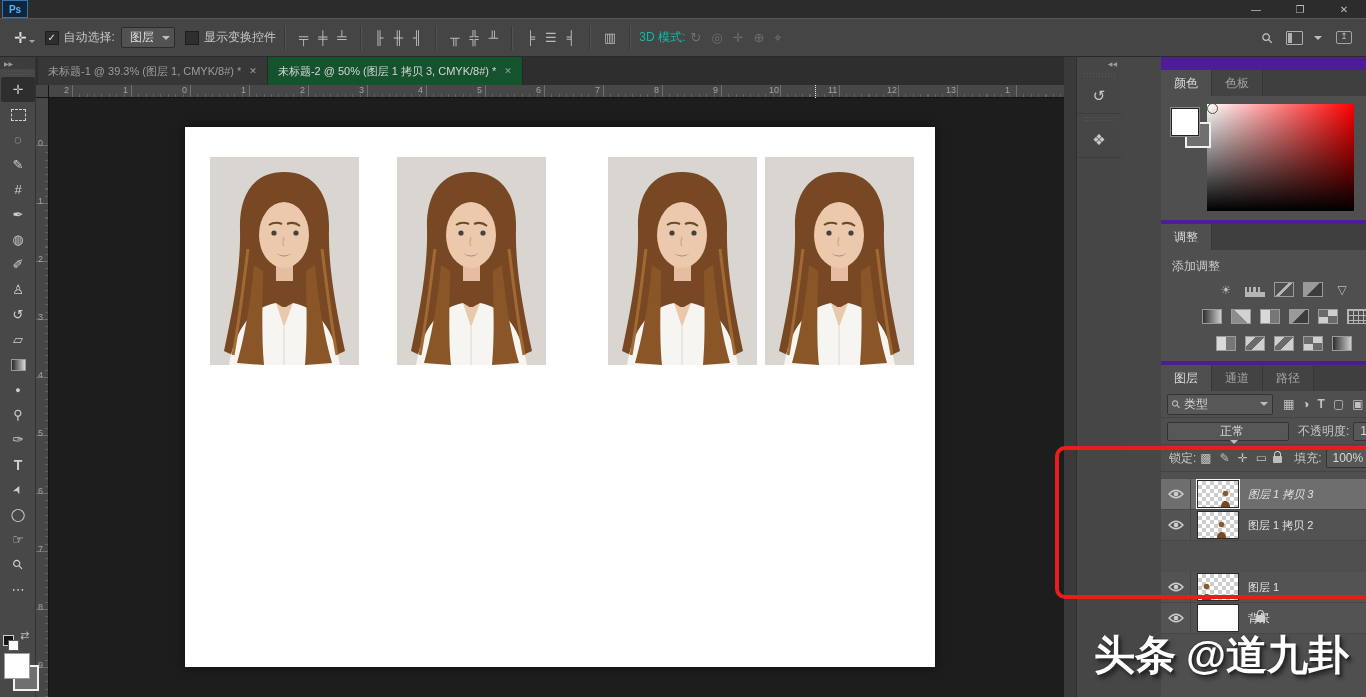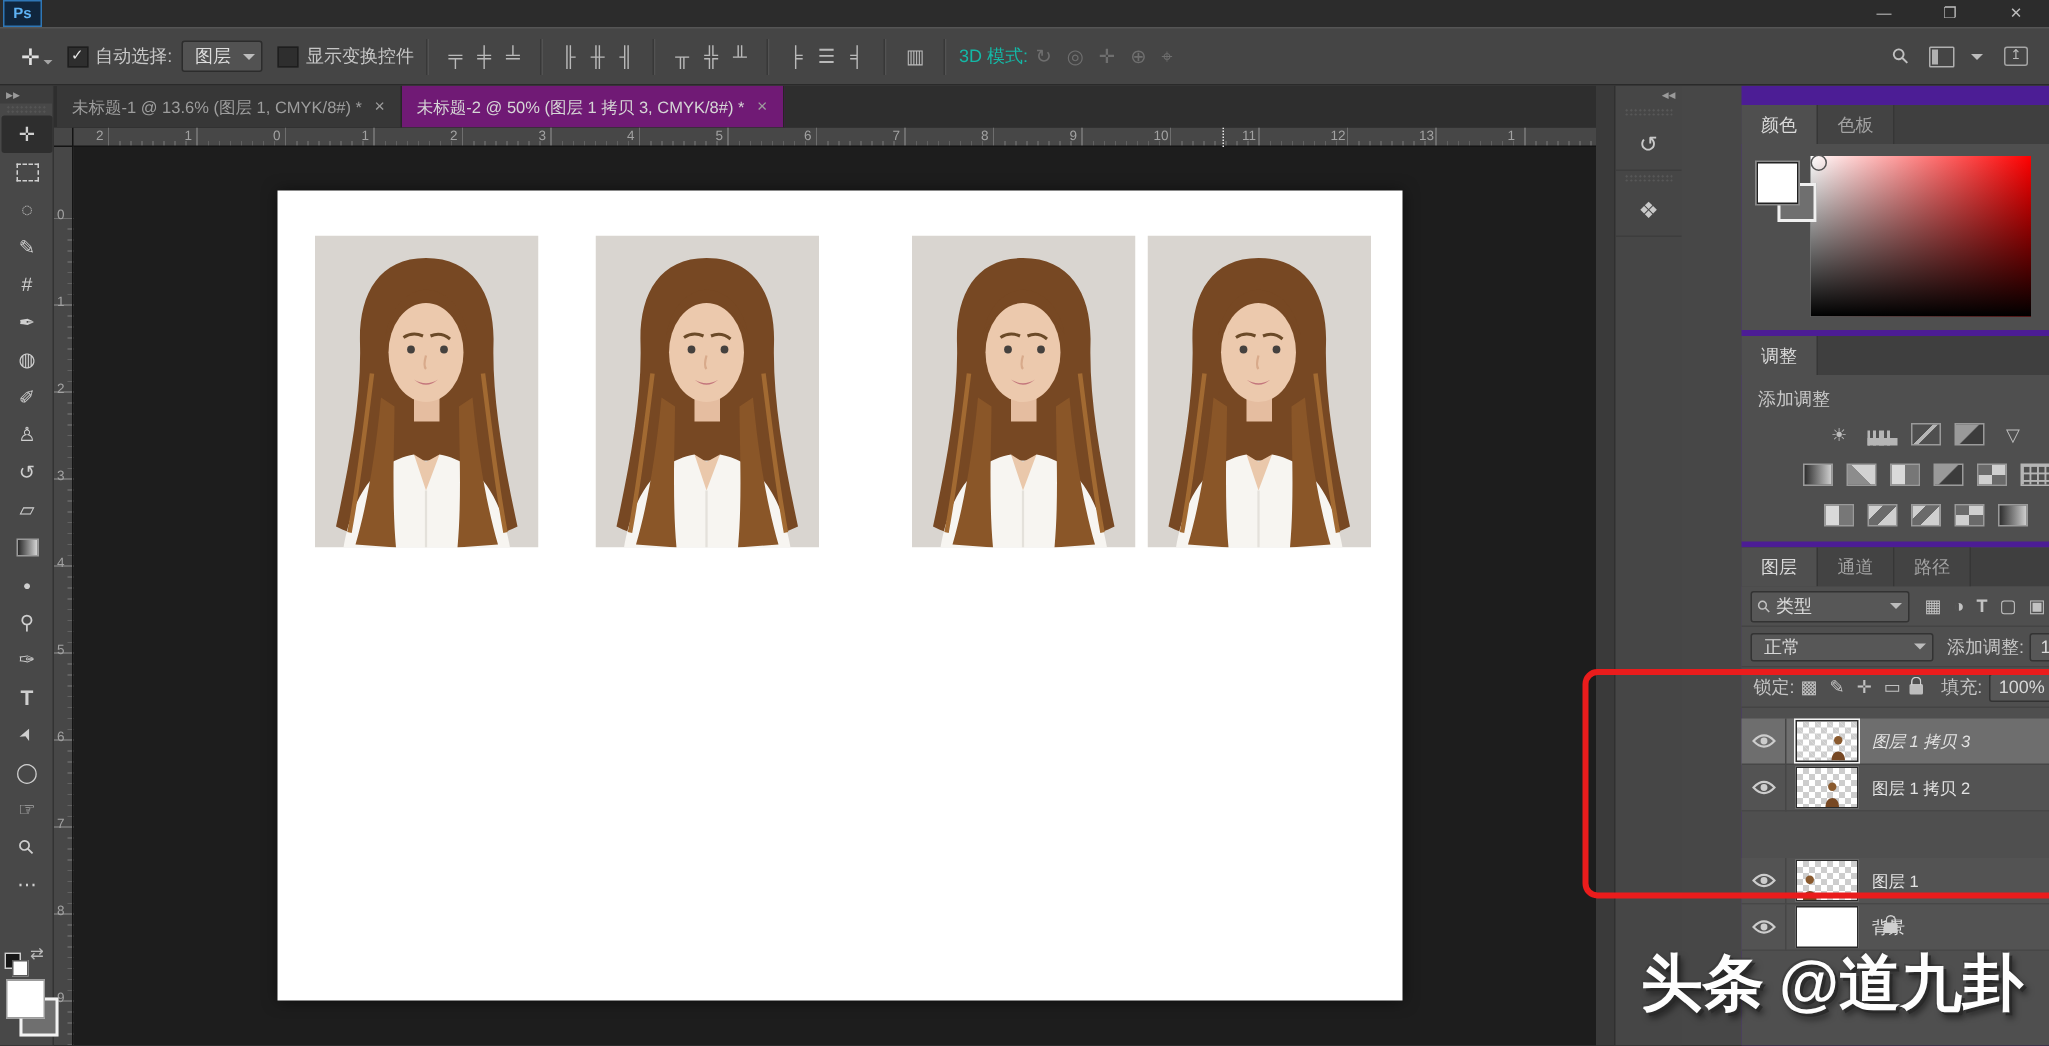--- a/index.html
+++ b/index.html
@@ -43,21 +43,21 @@
   .swapmini{position:absolute;left:3px;top:574px;width:30px;height:18px;}
   .mini-fg{position:absolute;left:0;top:4px;width:9px;height:9px;background:#161616;border:1px solid #cfcfcf;}
   .mini-bg{position:absolute;left:5px;top:9px;width:9px;height:9px;background:#fdfdfd;border:1px solid #5a5a5a;}
   .swap-glyph{position:absolute;left:17px;top:-2px;color:#b9b9b9;font-size:11px;}
   .swatch-fg{position:absolute;left:4px;top:596px;width:24px;height:24px;background:#ffffff;border:1px solid #9c9c9c;z-index:2;}
   .swatch-bg{position:absolute;left:13px;top:608px;width:22px;height:22px;background:#6f6f6f;border:2px solid #f2f2f2;z-index:1;}
   
   .docarea{position:absolute;left:36px;top:57px;width:1028px;height:640px;}
   .tabbar{height:28px;background:#2e2e2e;display:flex;align-items:stretch;padding-left:2px;}
   .doc-tab{display:flex;align-items:center;gap:8px;padding:0 10px;font-size:11px;background:#373737;color:#9d9d9d;border-right:1px solid #262626;white-space:nowrap;}
-  .doc-tab.active{background:#701a75;color:#d6d6d6;}
+  .doc-tab.active{background:#14532d;color:#d6d6d6;}
   .tab-close{font-size:9px;color:#9d9d9d;}
   .canvas{position:absolute;left:0;top:28px;width:1028px;height:612px;background:#1d1d1d;overflow:hidden;}
   .ruler-h{position:absolute;left:0;top:0;width:1028px;height:13px;background:#474747;border-bottom:1px solid #141414;box-sizing:border-box;
     background-image:repeating-linear-gradient(90deg,#6e6e6e 0 1px,transparent 1px 59px),repeating-linear-gradient(90deg,#616161 0 1px,transparent 1px 7.375px);
     background-size:992px 13px,992px 4px;background-position:36px 0,36px 9px;background-repeat:no-repeat;}
   .ruler-v{position:absolute;left:0;top:13px;width:13px;height:599px;background:#474747;border-right:1px solid #141414;box-sizing:border-box;
     background-image:repeating-linear-gradient(180deg,#6e6e6e 0 1px,transparent 1px 58px),repeating-linear-gradient(180deg,#616161 0 1px,transparent 1px 7.25px);
     background-size:13px 560px,4px 560px;background-position:0 47px,9px 47px;background-repeat:no-repeat;}
   .ruler-corner{position:absolute;left:0;top:0;width:13px;height:13px;background:#474747;border-right:1px solid #141414;border-bottom:1px solid #141414;box-sizing:border-box;}
   .rn{position:absolute;font-size:9px;color:#a2a2a2;}
@@ -96,21 +96,21 @@
   .a-half{background:linear-gradient(90deg,#d9d9d9 50%,#777 50%);}
   .a-grad{background:linear-gradient(90deg,#2e2e2e,#cfcfcf);}
   .a-diag{background:linear-gradient(135deg,#cfcfcf 30%,#6a6a6a 30% 60%,#cfcfcf 60%);}
   .a-check{background:conic-gradient(#cfcfcf 25%,#6a6a6a 0 50%,#cfcfcf 0 75%,#6a6a6a 0);}
   .a-grid{background:linear-gradient(#b5b5b5 1px,transparent 1px),linear-gradient(90deg,#b5b5b5 1px,transparent 1px);background-size:5px 5px;border:1px solid #b5b5b5;box-sizing:border-box;}
   .a-tri{background:linear-gradient(45deg,#8c8c8c 50%,#d2d2d2 50%);}
   
   .lrow{position:absolute;left:0;width:246px;height:27px;display:flex;align-items:center;font-size:12px;color:#c6c6c6;background:#4f4f4f;border-bottom:1px solid #444;box-sizing:border-box;}
   .filter-dd{display:flex;align-items:center;background:#575757;border:1px solid #333;height:19px;width:104px;margin-left:6px;border-radius:2px;color:#d8d8d8;}
   .filter-dd .search-glyph{font-size:11px;margin:0 4px;}
-  .blend-dd{display:flex;align-items:center;justify-content:space-between;background:#575757;border:1px solid #333;height:19px;width:122px;margin-left:6px;border-radius:2px;color:#d8d8d8;padding-left:8px;box-sizing:border-box;}
+  .blend-dd{display:flex;align-items:center;justify-content:space-between;background:#575757;border:1px solid #333;height:19px;width:122px;margin-left:6px;border-radius:2px;color:#d8d8d8;padding-left:8px;box-sizing:border-box;flex-direction:column;}
   .val-box{display:flex;align-items:center;background:#575757;border:1px solid #333;height:19px;border-radius:2px;color:#d8d8d8;padding:0 2px 0 6px;box-sizing:border-box;}
   .small-ic{color:#c2c2c2;font-size:12px;margin:0 4px;}
   .pill{width:15px;height:9px;background:#f2f2f2;border-radius:5px;margin-left:6px;}
   .layer-row{position:absolute;left:0;width:246px;height:31px;background:#535353;border-bottom:1px solid #474747;box-sizing:border-box;display:flex;align-items:center;}
   .layer-row.selected{background:#6e6e6e;font-style:italic;}
   .eye-cell{width:30px;height:31px;display:flex;align-items:center;justify-content:center;border-right:1px solid #464646;box-sizing:border-box;}
   .thumb{width:40px;height:26px;margin-left:6px;border:1px solid #2a2a2a;position:relative;background-color:#fff;
     background-image:linear-gradient(45deg,#cdcdcd 25%,transparent 25%,transparent 75%,#cdcdcd 75%),linear-gradient(45deg,#cdcdcd 25%,transparent 25%,transparent 75%,#cdcdcd 75%);
     background-size:8px 8px;background-position:0 0,4px 4px;}
   .thumb.sel{box-shadow:0 0 0 1px #f4f4f4;}
@@ -289,21 +289,21 @@
     <span class="mini-bg"></span>
     <span class="swap-glyph">⇄</span>
   </div>
   <div class="swatch-fg"></div>
   <div class="swatch-bg"></div>
 </div>
 
 <div class="docarea">
   <div class="tabbar">
     <div class="doc-tab">
-      <span>未标题-1 @ 13.6% (图层 1, CMYK/8#) *</span>
+      <span>未标题-1 @ 39.3% (图层 1, CMYK/8#) *</span>
       <span class="tab-close">✕</span>
     </div>
     <div class="doc-tab active">
       <span>未标题-2 @ 50% (图层 1 拷贝 3, CMYK/8#) *</span>
       <span class="tab-close">✕</span>
     </div>
   </div>
   <div class="canvas">
     <div class="document"></div>
     <svg class="photo" style="left:174px;top:72px">
@@ -431,21 +431,21 @@
       <span class="small-ic">▢</span>
       <span class="small-ic">▣</span>
       <span class="pill"></span>
     </div>
 
     <div class="lrow" style="top:53px">
       <span class="blend-dd">
         <span>正常</span>
         <span class="dd-arrow" style="margin-right:4px"></span>
       </span>
-      <span style="margin-left:9px">添加调整:</span>
+      <span style="margin-left:9px">不透明度:</span>
       <span class="val-box" style="margin-left:4px;width:48px">
         <span>100%</span>
         <span class="dd-arrow" style="margin-left:6px"></span>
       </span>
     </div>
 
     <div class="lrow" style="top:80px">
       <span style="margin-left:8px">锁定:</span>
       <span class="small-ic">▩</span>
       <span class="small-ic">✎</span>

